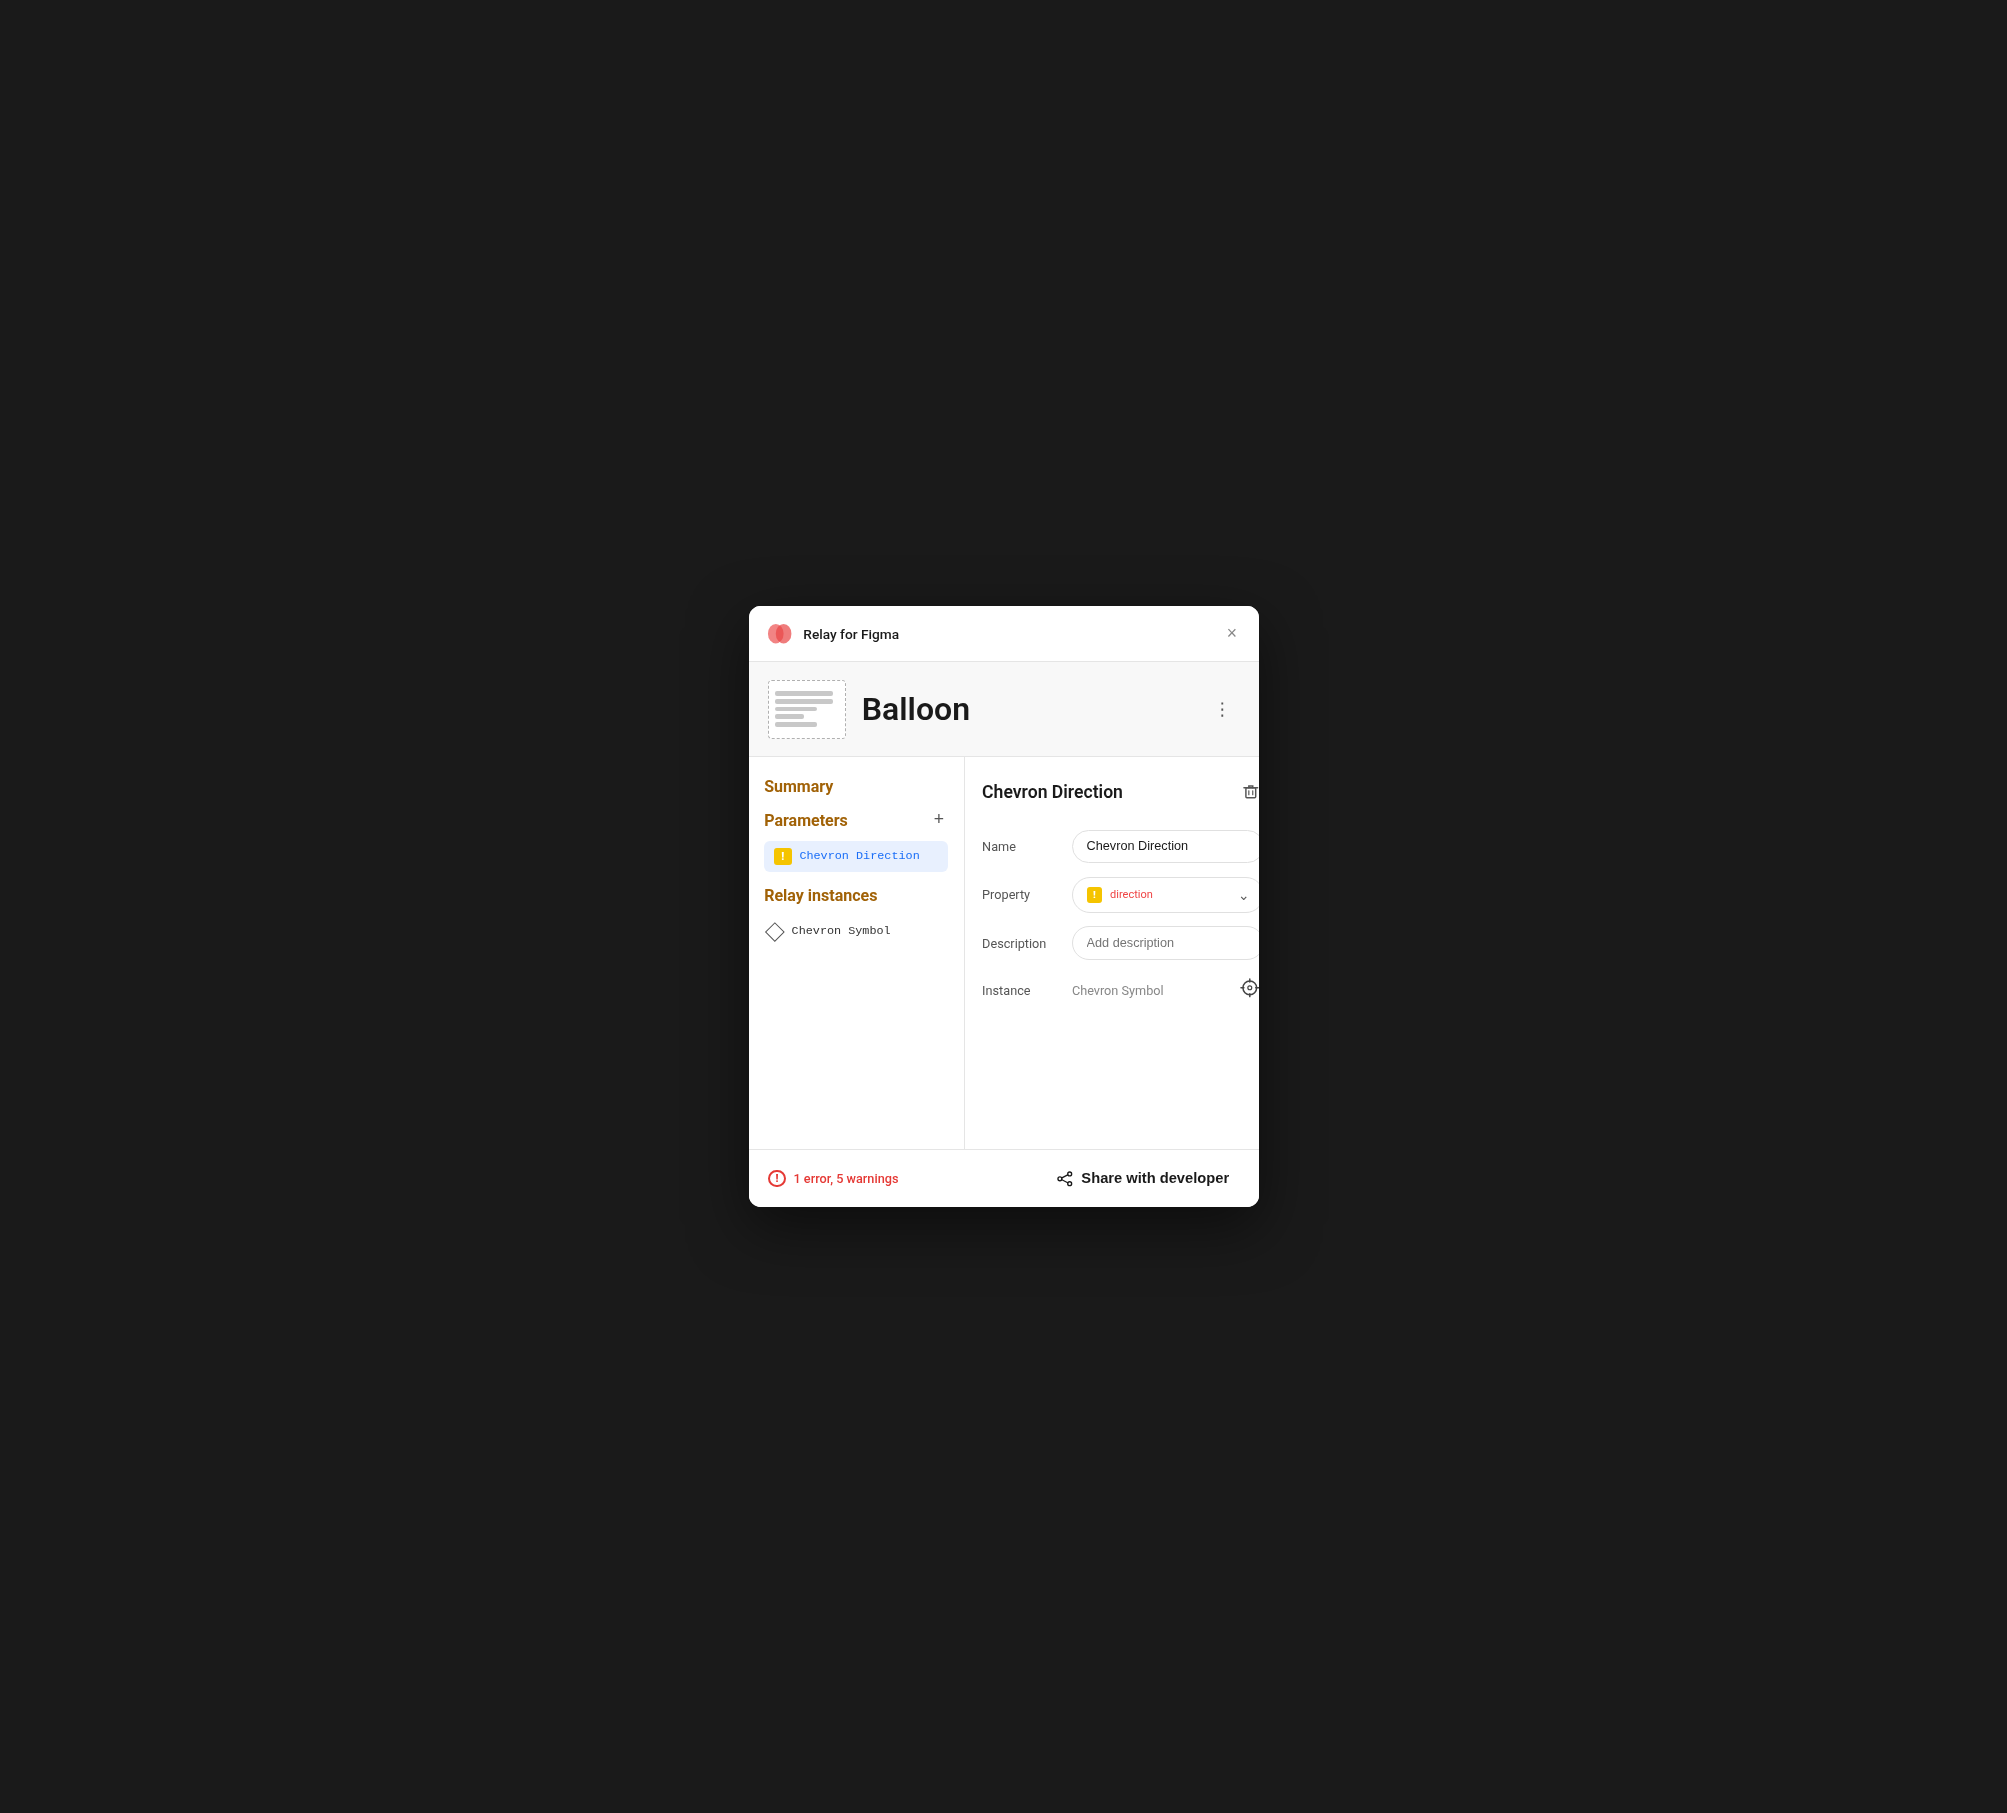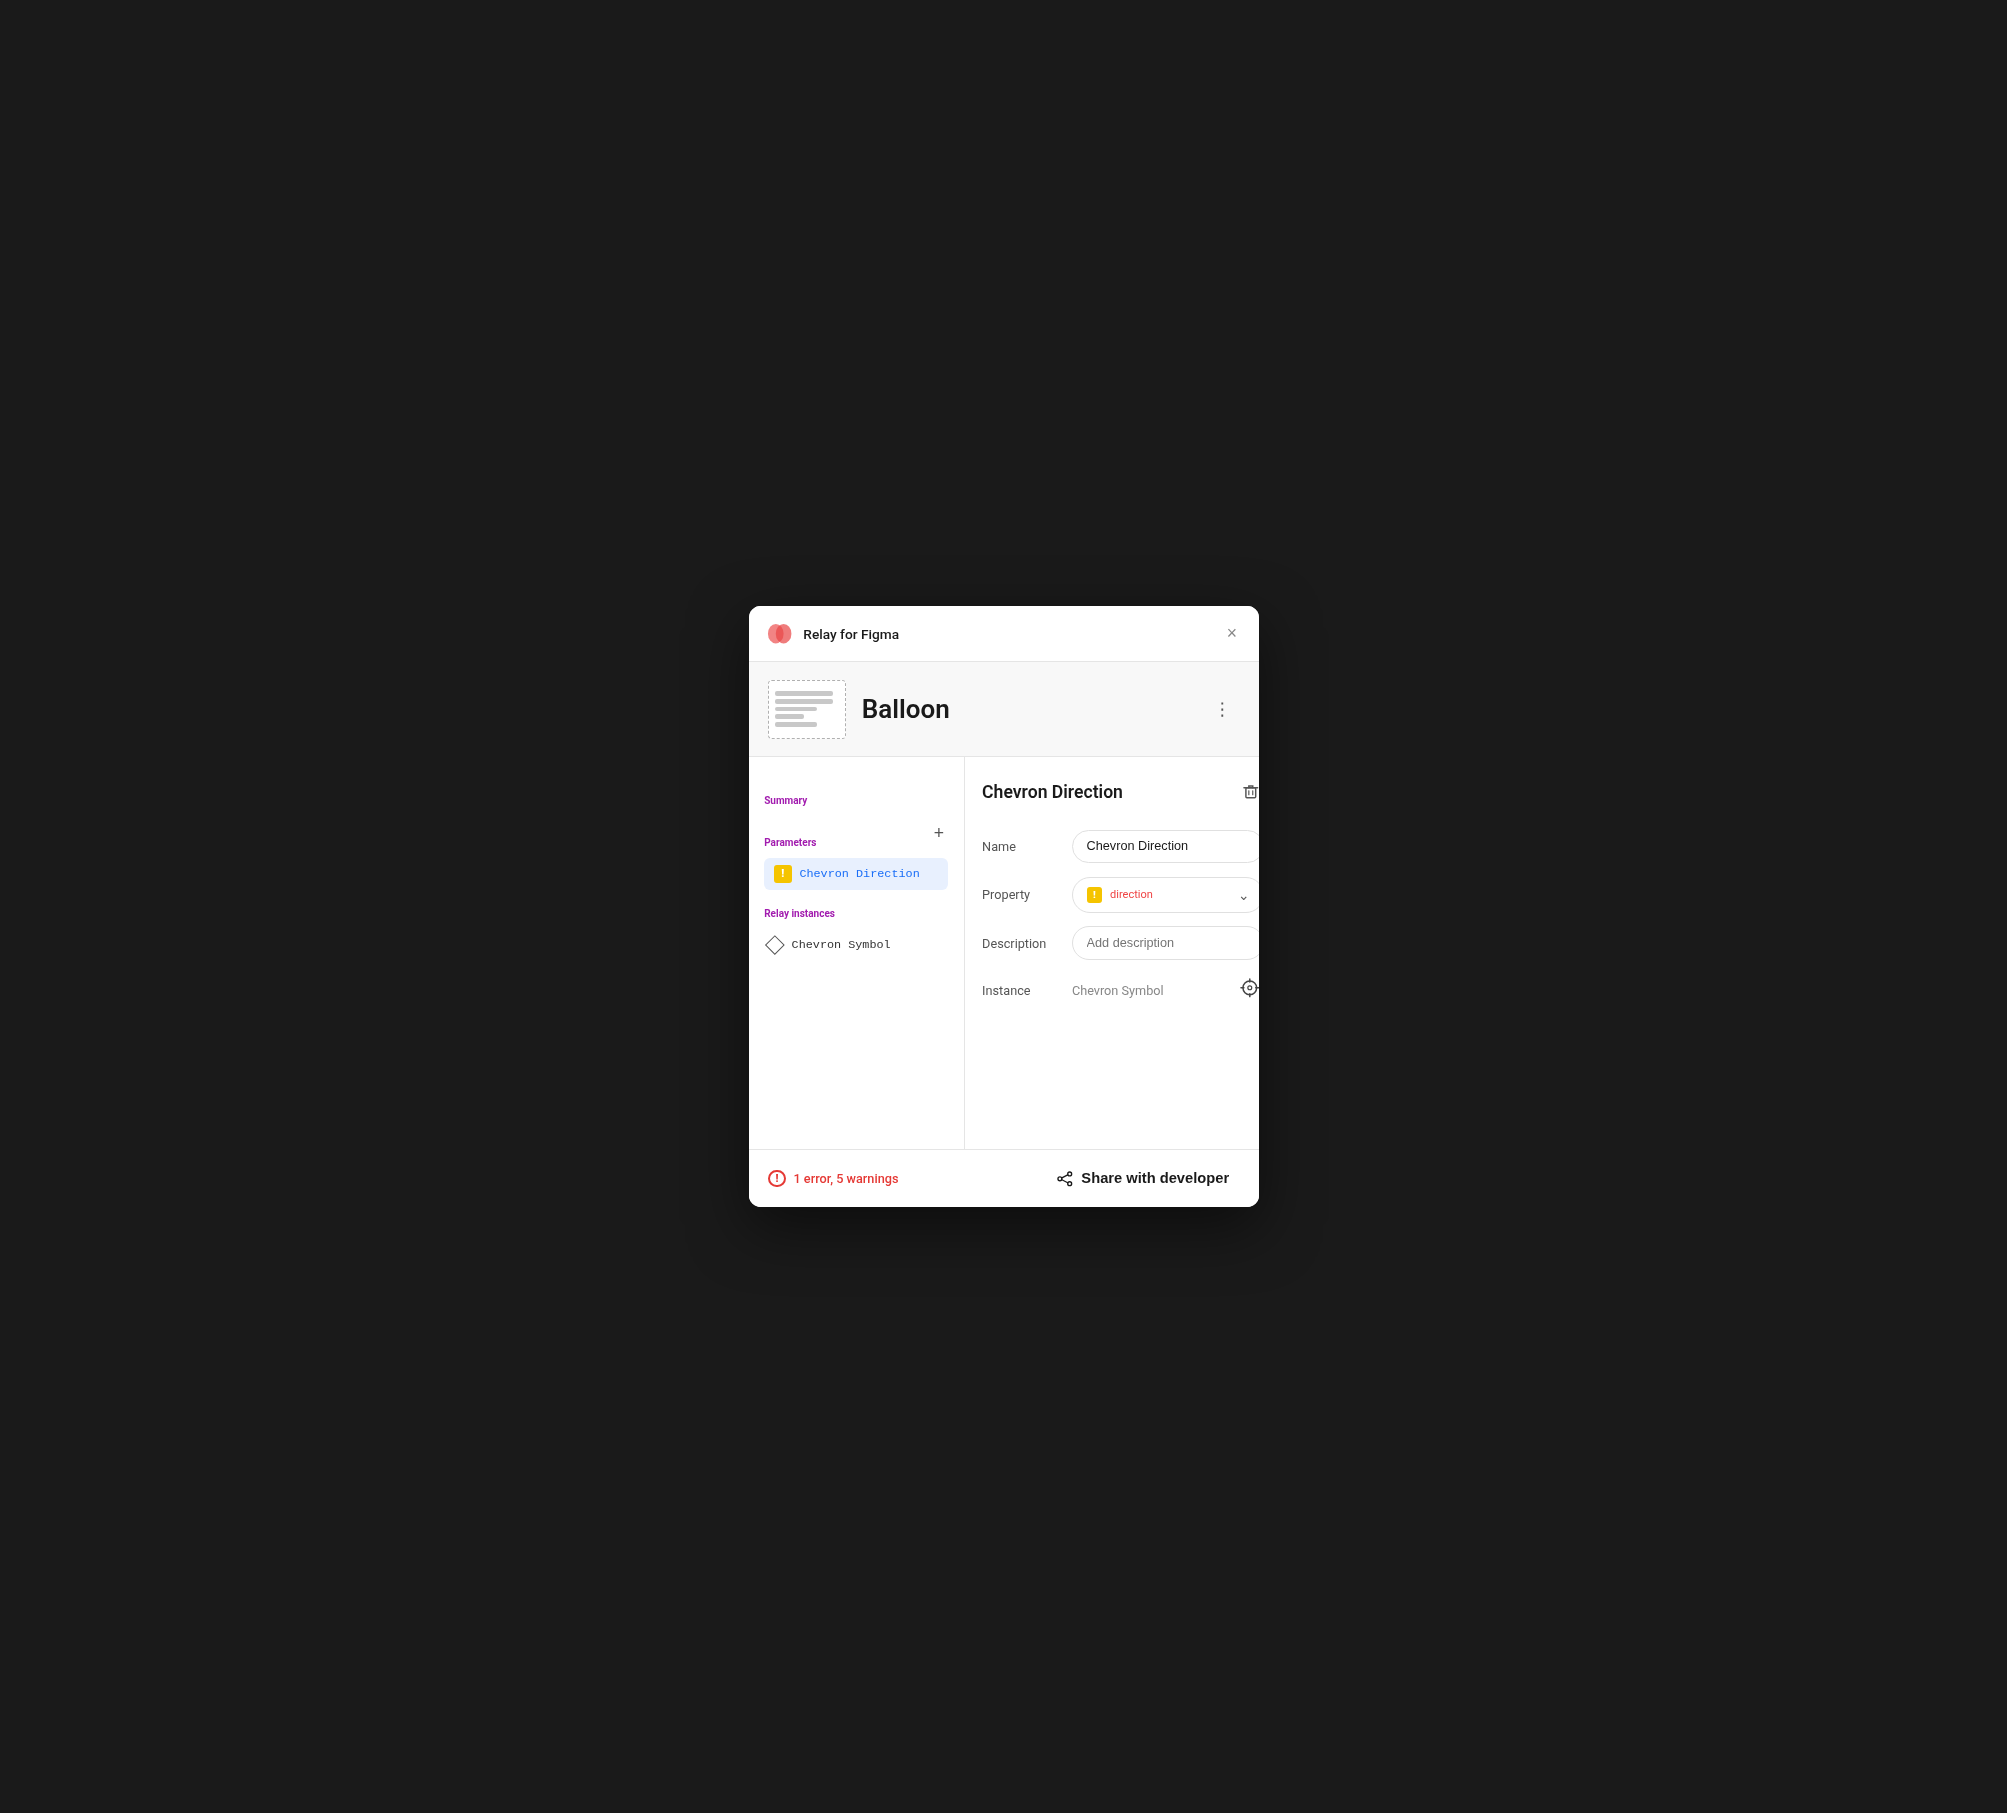--- a/index.html
+++ b/index.html
@@ -105,21 +105,21 @@
       height: 4.9px;
       background: #c8c8c8;
       border-radius: 2px;
     }
 
     .thumb-line.long { width: 90%; }
     .thumb-line.medium { width: 65%; }
     .thumb-line.short { width: 45%; }
 
     .component-name {
-      font-size: 26px;
+      font-size: 32px;
       font-weight: 600;
       color: #1a1a1a;
     }
 
     .more-btn {
       background: none;
       border: none;
       cursor: pointer;
       color: #555;
       font-size: 17.6px;
@@ -136,25 +136,24 @@
 
     
     .left-panel {
       width: 216px;
       border-right: 1px solid #e5e5e5;
       padding: 19.6px 15.7px;
       flex-shrink: 0;
     }
 
     .section-title {
-      font-size: 10px;
+      font-size: 16px;
       font-weight: 700;
-      color: #a21caf;
+      color: #a16207;
       margin-bottom: 13.7px;
-      margin-top: 18px;
     }
 
     .parameters-header {
       display: flex;
       align-items: center;
       justify-content: space-between;
       margin-bottom: 9.8px;
       gap: 48px;
     }
 

